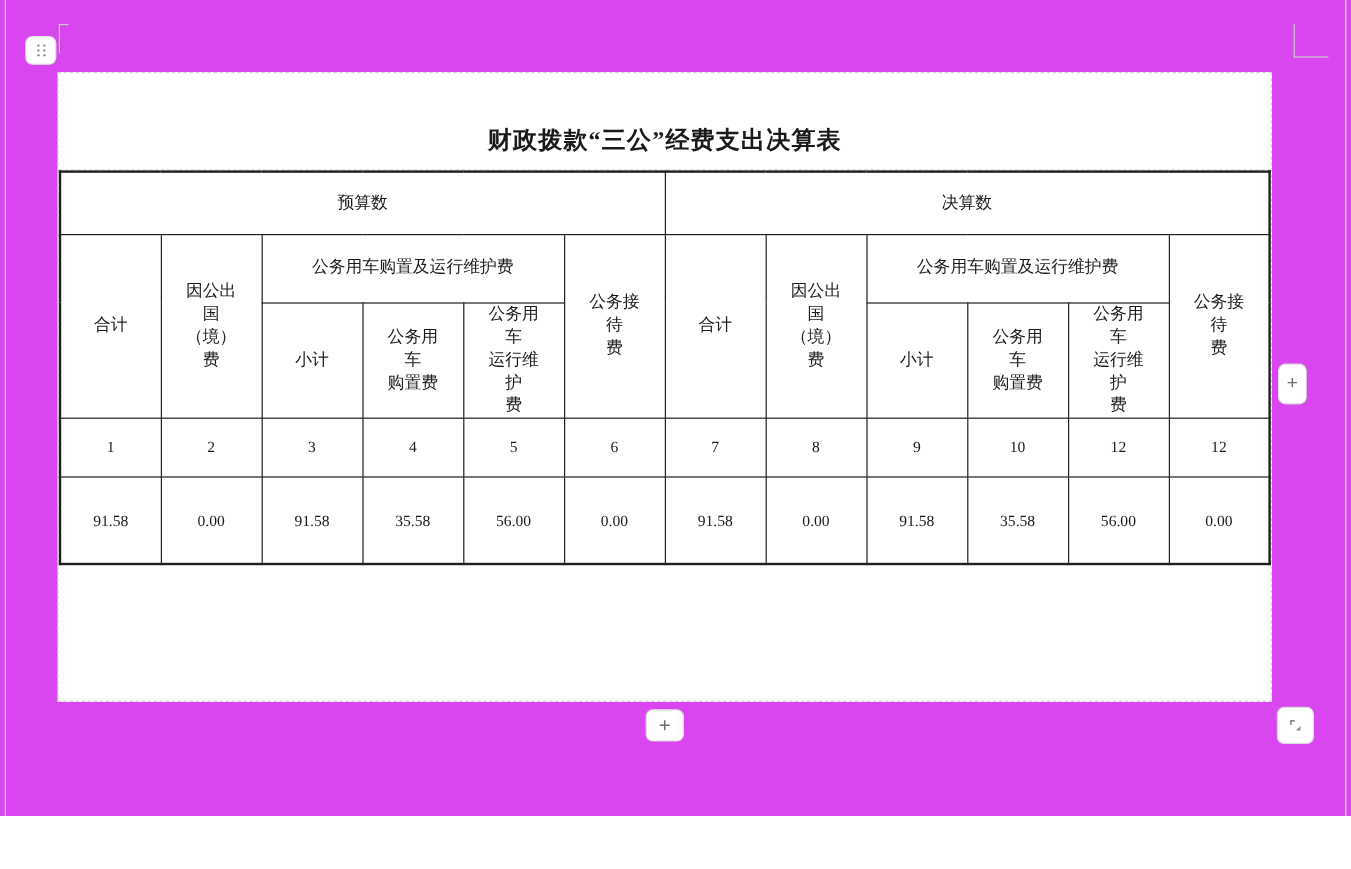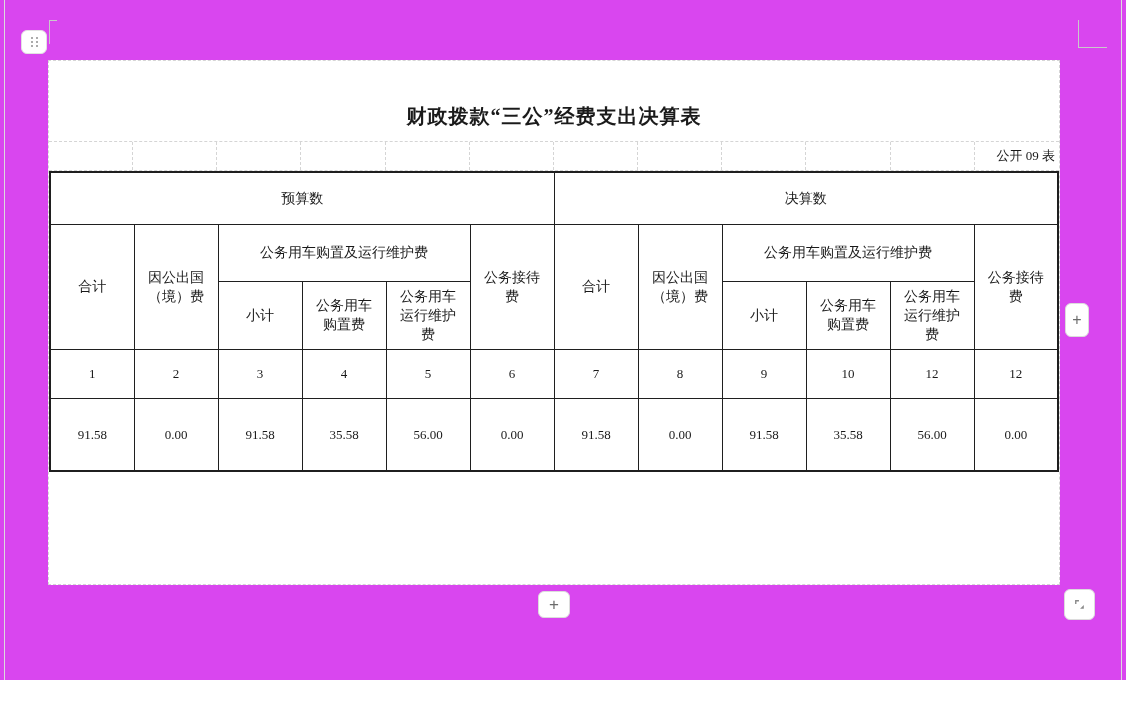--- a/index.html
+++ b/index.html
@@ -43,21 +43,21 @@
   .row2 .cell { line-height: 28px; }
   .row3 { height: 27px; }
   .row3 .cell { line-height: 27px; }
   .meta-text-left  { font-size: 13px; padding-left: 8px; text-align: left; }
   .meta-text-right { font-size: 13px; padding-right: 4px; text-align: right; }
 
   
   table.main { width: 100%; height: 299px; border-collapse: collapse; table-layout: fixed;
                border: 2px solid #1f1f1f; }
   table.main td { border: 1px solid #1f1f1f; text-align: center; vertical-align: middle;
-                  font-size: 14px; white-space: pre-line; line-height: 19px; padding: 0 4px; }
+                  font-size: 14px; white-space: pre-line; line-height: 19px; padding: 0 18px; }
   tr.rA { height: 52px; }
   tr.rB { height: 57px; }
   tr.rC { height: 68px; }
   tr.rD { height: 49px; }
   tr.rE { height: 73px; margin-top: 16px; }
   tr.rD td, tr.rE td { font-size: 13px; }
 
   
   .notes {
     height: 85px; border-left: 2px solid #1f1f1f; border-right: 2px solid #1f1f1f;
@@ -97,34 +97,20 @@
   </div>
   <div class="corner-tl"></div>
   <div class="corner-tr"></div>
 
   <div class="page">
 
     <div class="title-row">
       <span>财政拨款“三公”经费支出决算表</span>
     </div>
 
-    <div class="meta-row row2">
-      <div class="cell"></div>
-      <div class="cell"></div>
-      <div class="cell"></div>
-      <div class="cell"></div>
-      <div class="cell"></div>
-      <div class="cell"></div>
-      <div class="cell"></div>
-      <div class="cell"></div>
-      <div class="cell"></div>
-      <div class="cell"></div>
-      <div class="cell"></div>
-      <div class="cell meta-text-right">公开 09 表</div>
-    </div>
 
 
     <table class="main">
       <colgroup>
         <col>
           <col>
           <col>
           <col>
           <col>
           <col>

